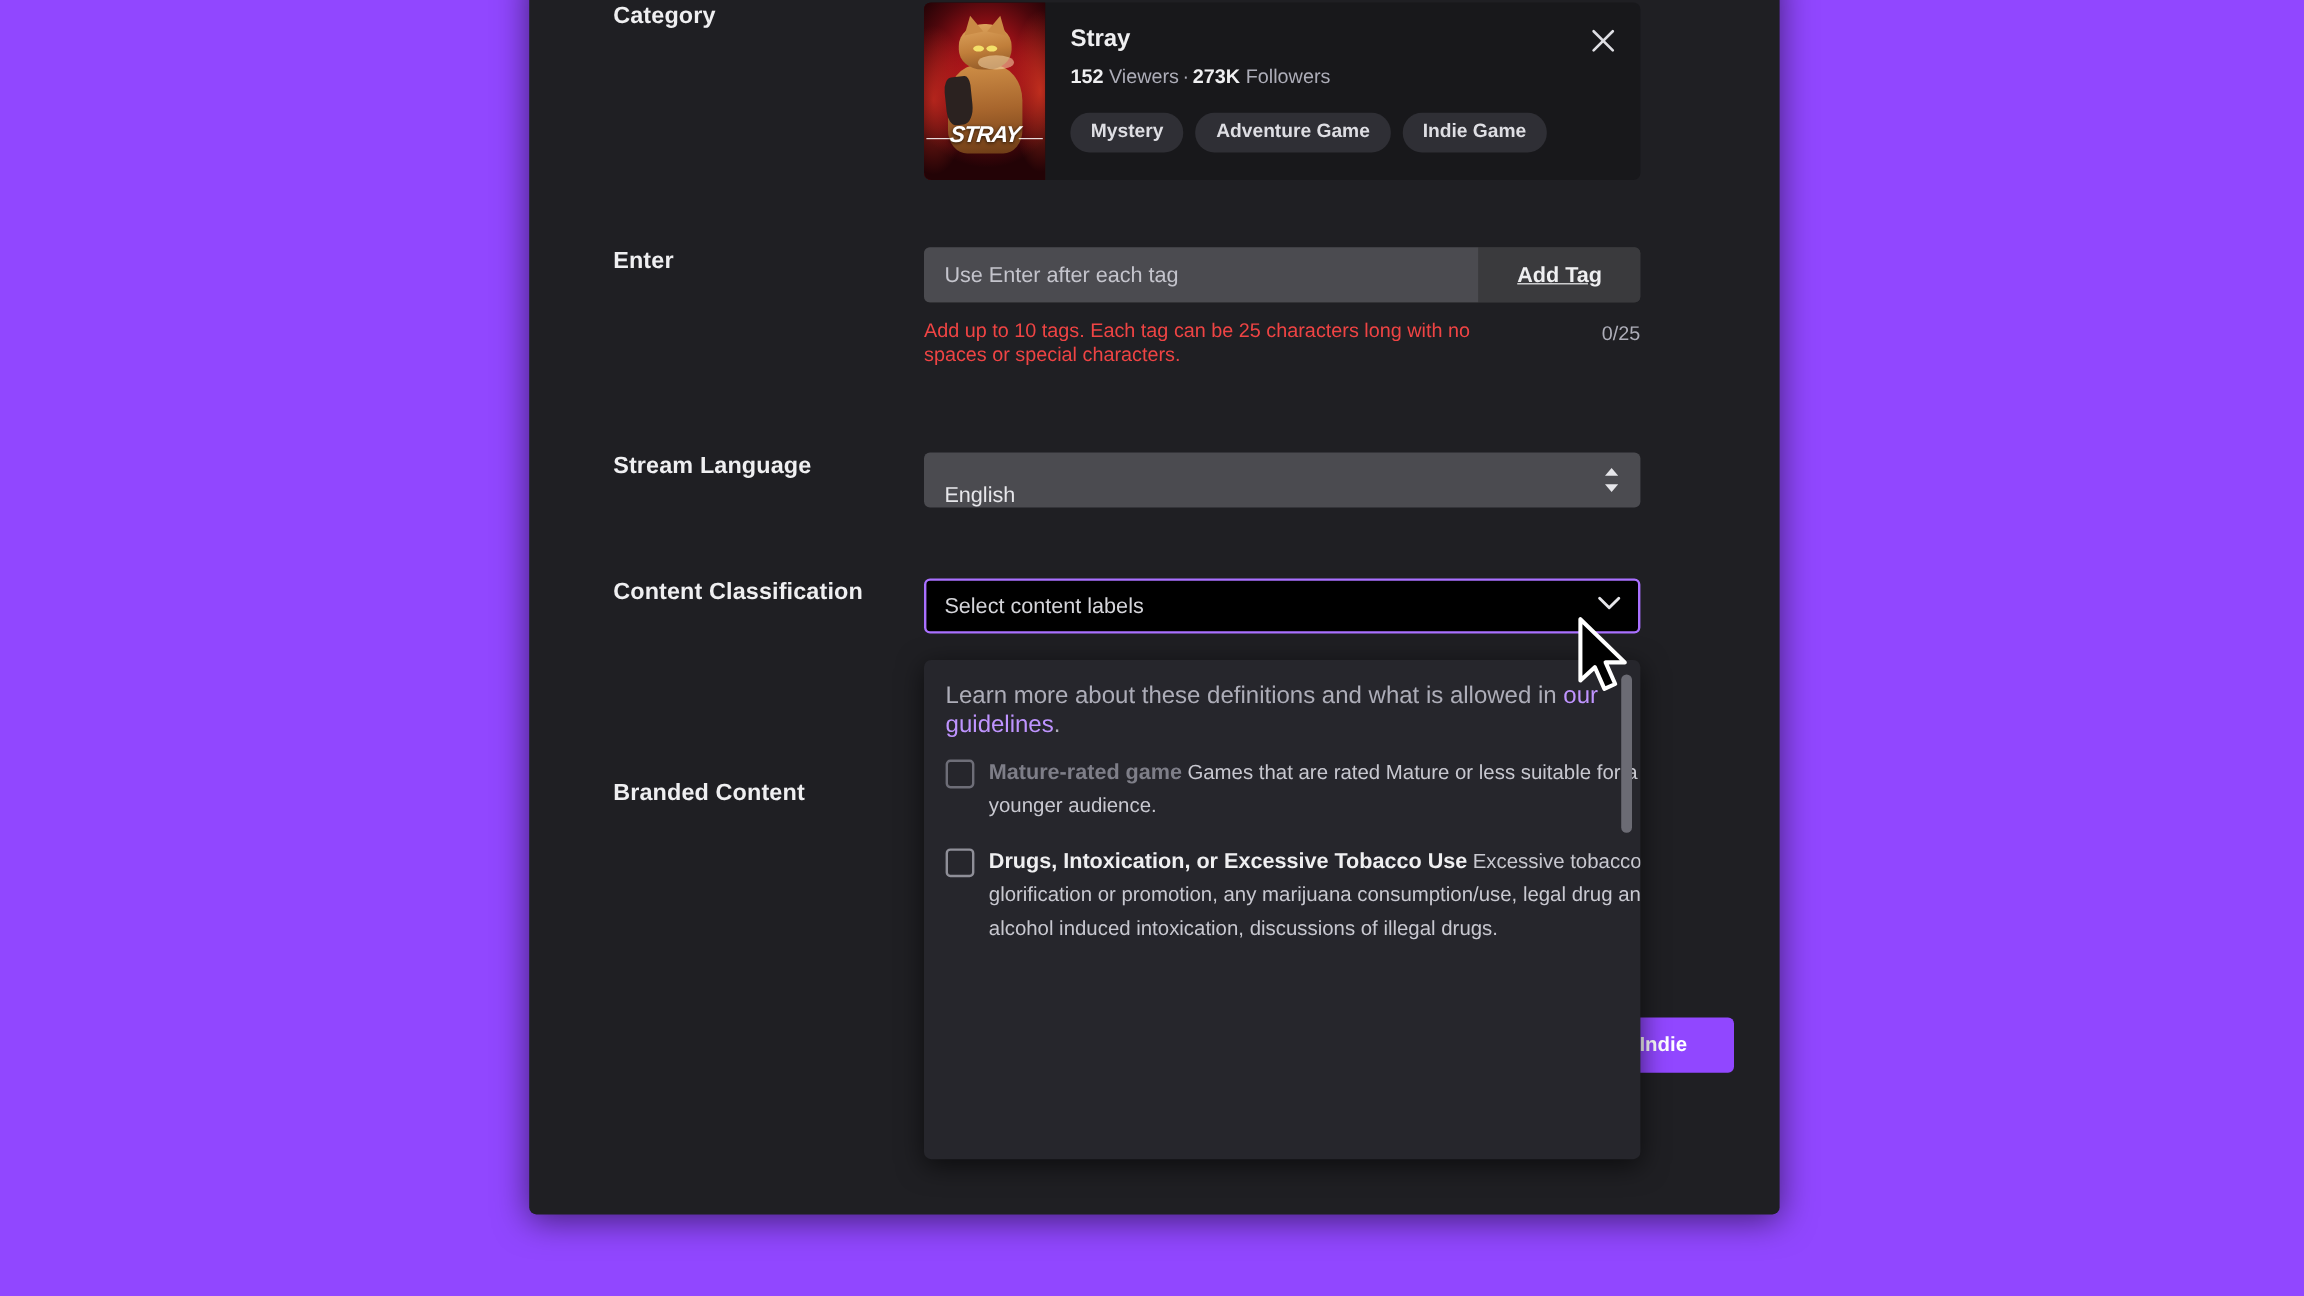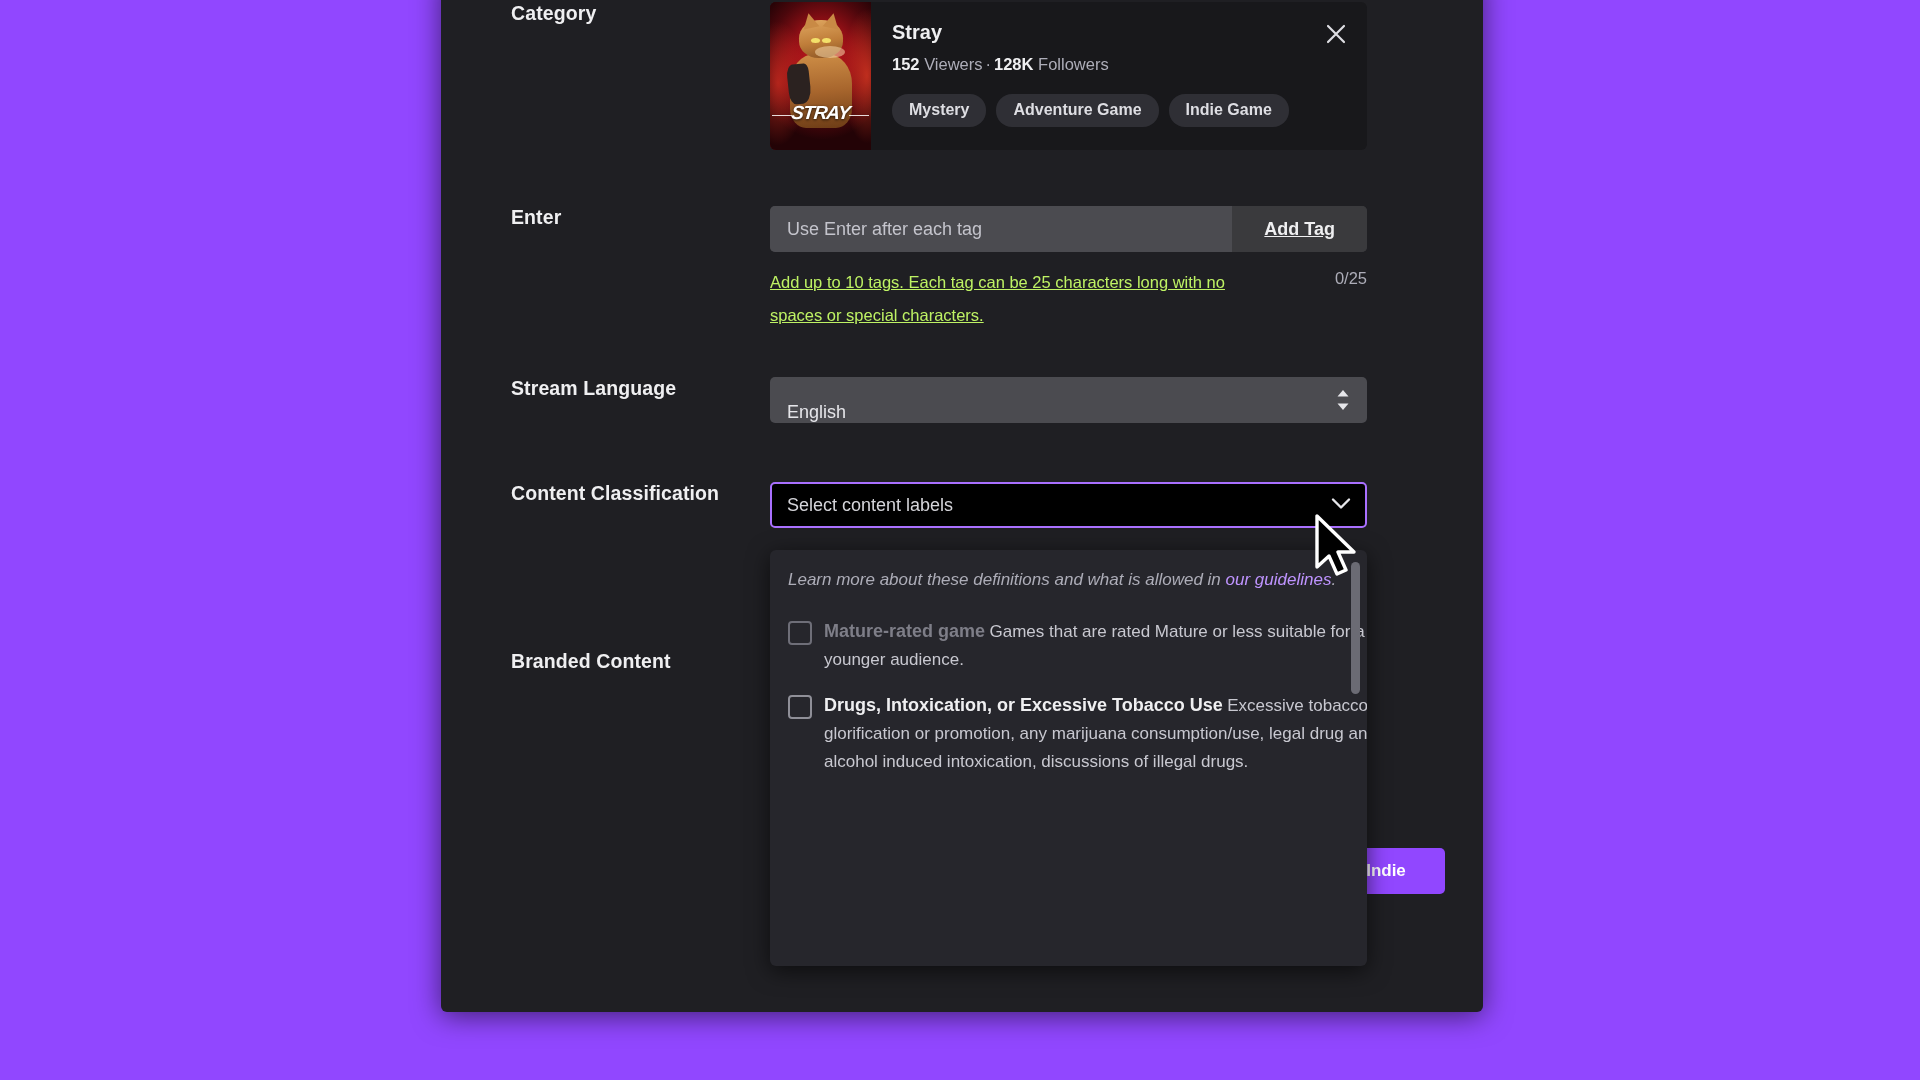--- a/index.html
+++ b/index.html
@@ -231,25 +231,24 @@
     text-decoration: underline;
   }
   #tags-helper {
     margin-top: 14px;
     display: flex;
     align-items: flex-start;
     justify-content: space-between;
     gap: 14px;
   }
   #tags-helper-text {
-    color: #bef264;
+    color: #ef4444;
     font-size: 16.5px;
-    line-height: 33px;
+    line-height: 20px;
     max-width: 465px;
-    text-decoration: underline;
   }
   #tags-counter {
     color: #adadb8;
     font-size: 16.5px;
     line-height: 25px;
     white-space: nowrap;
   }
 
   
   #language-row { top: 405px; }
@@ -309,25 +308,24 @@
     z-index: 20;
   }
   #dropdown-scroll {
     position: absolute;
     inset: 0;
     padding: 18px 0 0 18px;
     overflow: hidden;
   }
   #dropdown-note {
     color: #adadb8;
-    font-size: 17px;
+    font-size: 20px;
     line-height: 24px;
     width: 600px;
-    margin-bottom: 26px;
-    font-style: italic;
+    margin-bottom: 14px;
   }
   #guidelines-link { color: #bf94ff; cursor: pointer; }
   .label-item {
     display: flex;
     align-items: flex-start;
     gap: 12px;
     margin-bottom: 18px;
     width: 600px;
   }
   .label-checkbox {
@@ -433,21 +431,21 @@
           </div>
           <div class="ba-rule l"></div>
           <div class="ba-rule r"></div>
           <div class="ba-title">STRAY</div>
         </div>
 
         <div id="category-info">
           <div id="category-name">Stray</div>
           <div id="category-stats">
             <b>152</b>
-            <span>Viewers</span><span class="stat-dot">·</span><b>128K</b>
+            <span>Viewers</span><span class="stat-dot">·</span><b>273K</b>
             <span>Followers</span>
           </div>
           <div id="category-tags">
             <span class="cat-tag">Mystery</span>
             <span class="cat-tag">Adventure Game</span>
             <span class="cat-tag">Indie Game</span>
           </div>
           <div id="category-close">
             <svg width="22" height="22" viewBox="0 0 22 22" aria-hidden="true">
               <path d="M3 3 L19 19 M19 3 L3 19" stroke="currentColor" stroke-width="2.2" stroke-linecap="round"></path>

